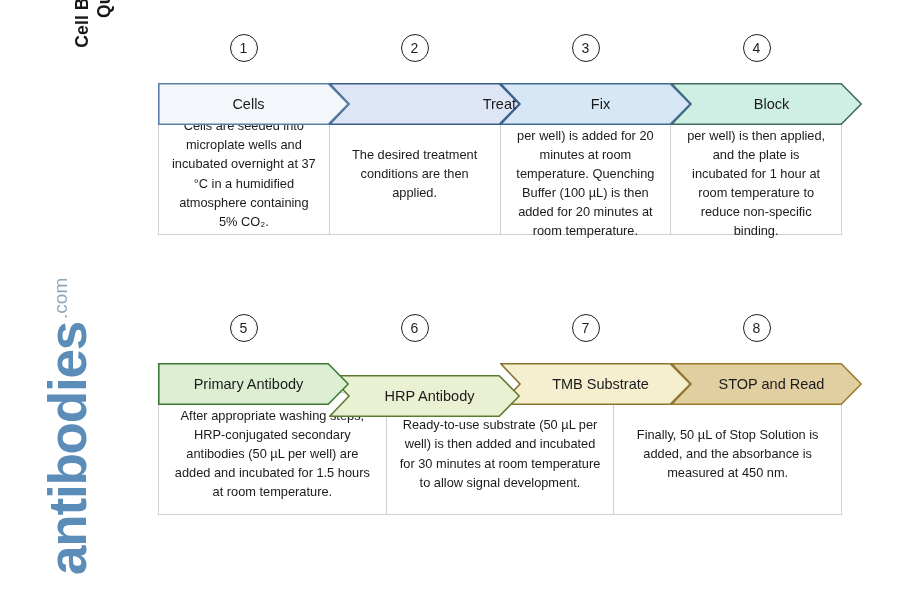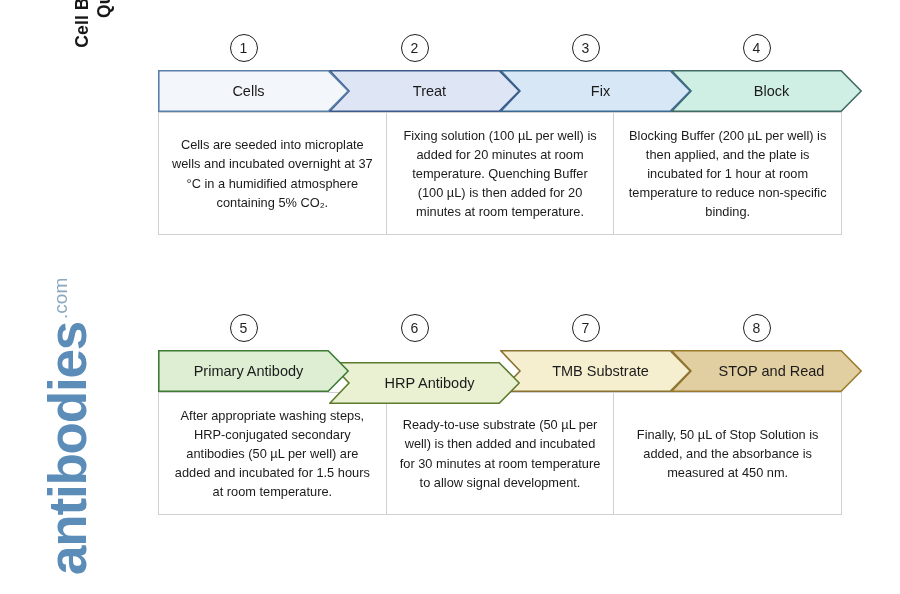--- a/index.html
+++ b/index.html
@@ -93,21 +93,21 @@
     color: #1f1f1f;
     background: #ffffff;
   }
 
   .chevrons {
     position: relative;
     height: 42px;
   }
   .chev {
     position: absolute;
-    top: 0;
+    top: 13px;
     height: 42px;
     display: flex;
     align-items: center;
     justify-content: center;
     box-sizing: border-box;
     font-size: 14.5px;
     color: #1b1b1b;
     text-align: center;
   }
   .chev-label { position: relative; z-index: 2; padding: 0 4px; }
@@ -172,21 +172,21 @@
         <span>4</span>
       </div>
     </div>
   <div class="chevrons">
       <div class="chev" style="left: 0px; width: 191px; z-index: 4;">
         <svg viewBox="0 0 191 42" preserveAspectRatio="none">
           <polygon points="0.8,0.8 170.2,0.8 190.2,21 170.2,41.2 0.8,41.2" fill="#f3f7fc" stroke="#5a7fa8" stroke-width="1.6" vector-effect="non-scaling-stroke"></polygon>
         </svg>
         <span class="chev-label" style="margin-right: 10px;">Cells</span>
       </div>
-      <div class="chev" style="left: 171px; width: 191px; z-index: 3;">
+      <div class="chev" style="left: 171px; width: 191px; z-index: 3; justify-content: flex-end;">
         <svg viewBox="0 0 191 42" preserveAspectRatio="none">
           <polygon points="0.8,0.8 170.2,0.8 190.2,21 170.2,41.2 0.8,41.2 20,21" fill="#dee5f5" stroke="#3c5a8a" stroke-width="1.6" vector-effect="non-scaling-stroke"></polygon>
         </svg>
         <span class="chev-label" style="margin-left: 10px;">Treat</span>
       </div>
       <div class="chev" style="left: 342px; width: 191px; z-index: 2;">
         <svg viewBox="0 0 191 42" preserveAspectRatio="none">
           <polygon points="0.8,0.8 170.2,0.8 190.2,21 170.2,41.2 0.8,41.2 20,21" fill="#d7e7f5" stroke="#3b6a93" stroke-width="1.6" vector-effect="non-scaling-stroke"></polygon>
         </svg>
         <span class="chev-label" style="margin-left: 10px;">Fix</span>
@@ -194,20 +194,23 @@
       <div class="chev" style="left: 513px; width: 191px; z-index: 1; align-items: center;">
         <svg viewBox="0 0 191 42" preserveAspectRatio="none">
           <polygon points="0.8,0.8 170.2,0.8 190.2,21 170.2,41.2 0.8,41.2 20,21" fill="#cfeee4" stroke="#3f6b63" stroke-width="1.6" vector-effect="non-scaling-stroke"></polygon>
         </svg>
         <span class="chev-label" style="margin-left: 10px;">Block</span>
       </div>
     </div>
   <div class="bodies">
       <div class="body-cell">
         <div class="body-text">Cells are seeded into microplate wells and incubated overnight at 37 °C in a humidified atmosphere containing 5% CO₂.</div>
+      </div>
+      <div class="body-cell">
+        <div class="body-text">The desired treatment conditions are then applied.</div>
       </div>
       <div class="body-cell">
         <div class="body-text">Fixing solution (100 µL per well) is added for 20 minutes at room temperature. Quenching Buffer (100 µL) is then added for 20 minutes at room temperature.</div>
       </div>
       <div class="body-cell">
         <div class="body-text">Blocking Buffer (200 µL per well) is then applied, and the plate is incubated for 1 hour at room temperature to reduce non-specific binding.</div>
       </div>
     </div>
 </div>
 

